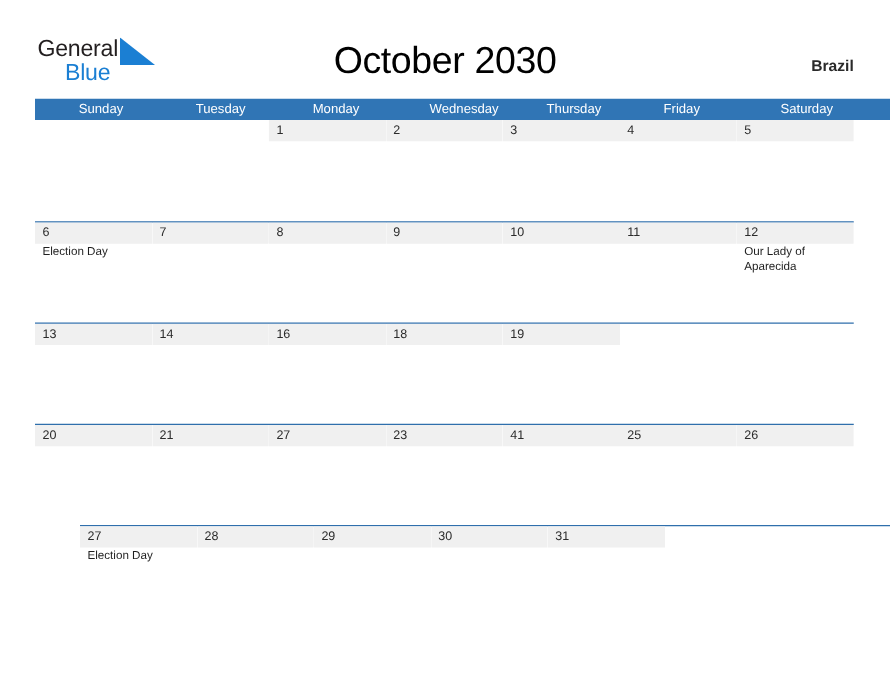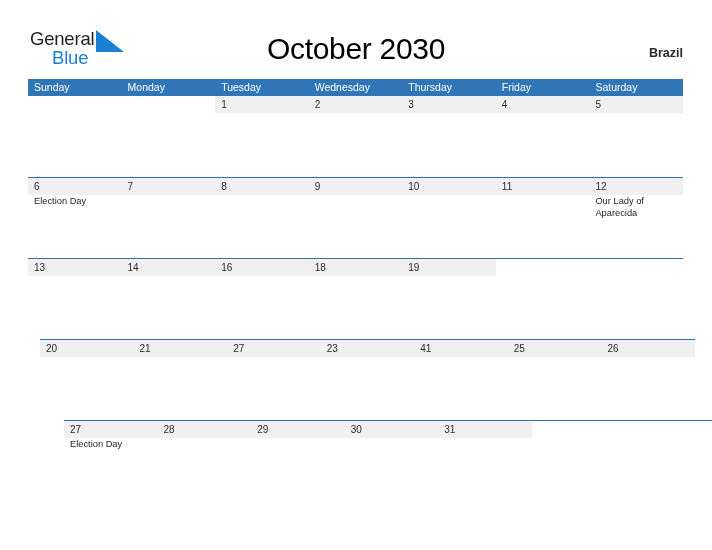--- a/index.html
+++ b/index.html
@@ -95,20 +95,21 @@
     left: 28px;
     top: 79px;
     width: 655px;
   }
 
   .dow-row {
     display: flex;
     width: 655px;
     height: 17px;
     background: #3075b5;
+    padding-left: 29px;
   }
   .dow-cell {
     width: 93.571px;
     height: 17px;
     box-sizing: border-box;
     padding-left: 6px;
     color: #ffffff;
     font-size: 10.5px;
     line-height: 17px;
     white-space: nowrap;
@@ -185,22 +186,22 @@
     <div class="cal-title">October 2030</div>
 
     <div class="cal-country">Brazil</div>
 
   </div>
 
   <div class="grid">
 
     <div class="dow-row" style="background: rgb(48, 117, 181);">
       <div class="dow-cell">Sunday</div>
+      <div class="dow-cell">Tuesday</div>
       <div class="dow-cell">Monday</div>
-      <div class="dow-cell">Tuesday</div>
       <div class="dow-cell">Wednesday</div>
       <div class="dow-cell">Thursday</div>
       <div class="dow-cell">Friday</div>
       <div class="dow-cell">Saturday</div>
     </div>
 
     <div id="weeks-host">
         <div class="week-row first">
           <div class="day-cell blank">
             <div class="day-band"></div>
@@ -282,21 +283,21 @@
           </div>
           <div class="day-cell">
             <div class="day-band" style="background: rgb(240, 240, 240);"></div>
             <div class="day-num">18</div>
           </div>
           <div class="day-cell">
             <div class="day-band" style="background: rgb(240, 240, 240);"></div>
             <div class="day-num">19</div>
           </div>
         </div>
-        <div class="week-row" style="border-top-color: rgb(47, 111, 172); margin-left: 12px;">
+        <div class="week-row" style="border-top-color: rgb(47, 111, 172);">
           <div class="day-cell">
             <div class="day-band" style="background: rgb(240, 240, 240);"></div>
             <div class="day-num">20</div>
           </div>
           <div class="day-cell">
             <div class="day-band" style="background: rgb(240, 240, 240);"></div>
             <div class="day-num">21</div>
           </div>
           <div class="day-cell">
             <div class="day-band" style="background: rgb(240, 240, 240);"></div>

